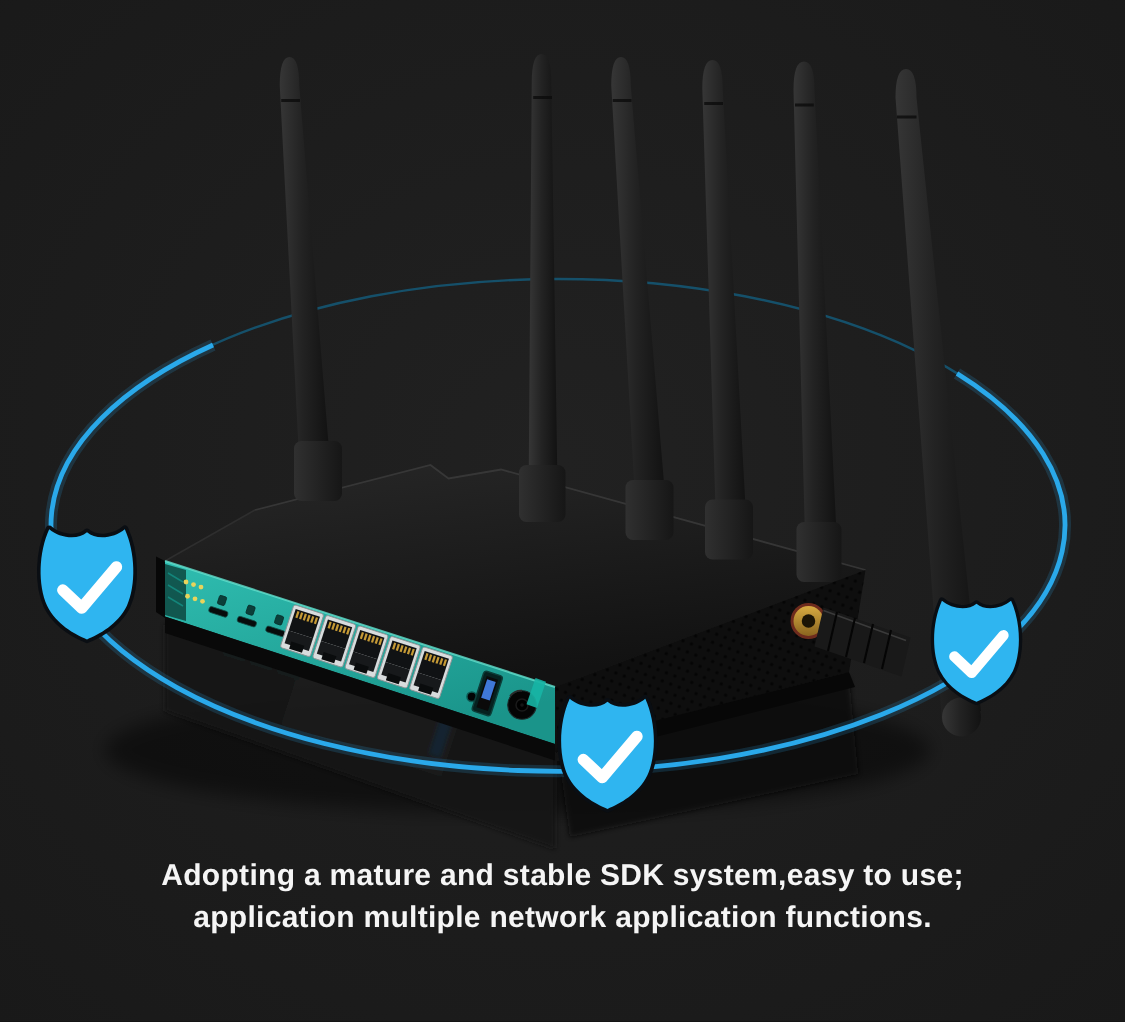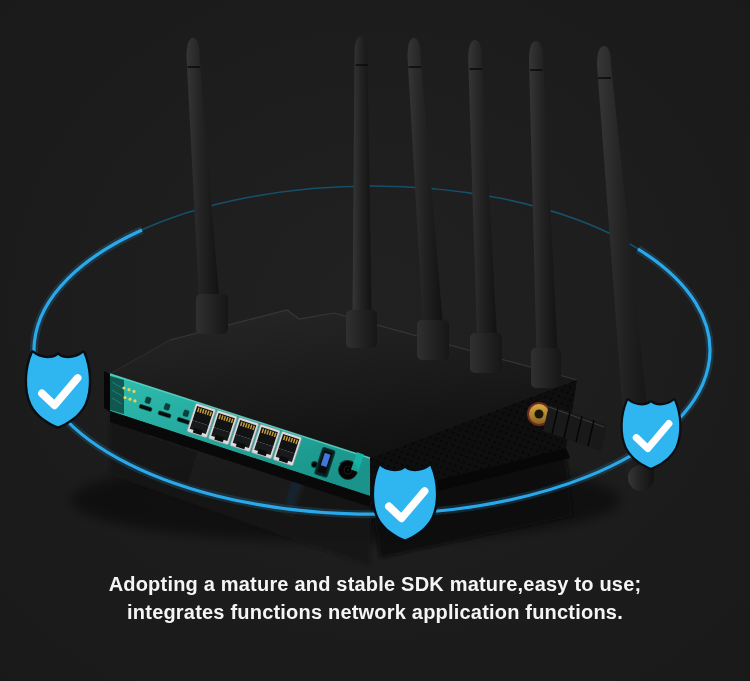--- a/index.html
+++ b/index.html
@@ -213,16 +213,16 @@
     <path d="M638,249 A338,164 0 1 1 142,230" style="stroke:var(--accent-ring,#2aa9ea)" stroke-width="8" opacity="0.18"></path>
     <path d="M638,249 A338,164 0 1 1 142,230" style="stroke:var(--accent-ring,#2aa9ea)" stroke-width="3.2"></path>
   </g>
 
   <use href="#shieldBadge" transform="translate(23,350) scale(0.70)"></use>
   <use href="#shieldBadge" transform="translate(370,463) scale(0.70)"></use>
   <use href="#shieldBadge" transform="translate(619,398) scale(0.64)"></use>
 </svg>
 
 <div class="caption">
-  <div>Adopting a mature and stable SDK mature,easy to use;</div>
-  <div>integrates functions network application functions.</div>
+  <div>Adopting a mature and stable SDK system,easy to use;</div>
+  <div>application multiple network application functions.</div>
 </div>
 </div>
 
 </body></html>

